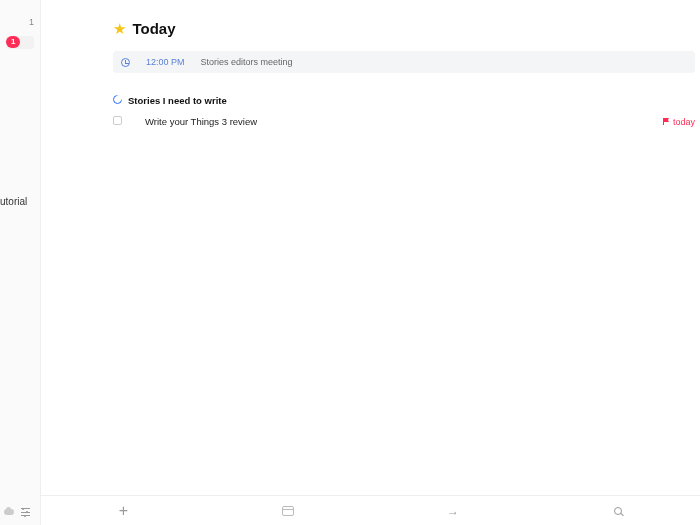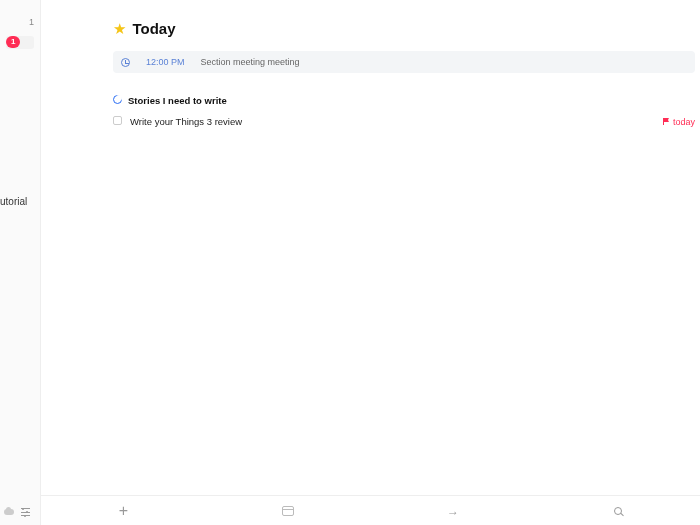--- a/index.html
+++ b/index.html
@@ -19,21 +19,21 @@
   .star { color: #f5c518; font-size: 15px; line-height: 1; }
   .title { font-size: 15px; font-weight: 700; color: #111; }
   .event-bar { background: #f3f5f7; border-radius: 4px; padding: 6px 8px; margin-right: 0; display: flex; align-items: center; gap: 16px; font-size: 9px; width: 582px; }
   .clock-icon { width: 9px; height: 9px; border: 1px solid #5b82d6; border-radius: 50%; position: relative; display: inline-block; }
   .clock-icon::after { content: ""; position: absolute; width: 3px; height: 3px; border-left: 1px solid #5b82d6; border-bottom: 1px solid #5b82d6; top: 1px; left: 3px; }
   .event-time { color: #5b82d6; font-weight: 500; }
   .event-name { color: #666; }
   .section-header { display: flex; gap: 6px; margin-top: 22px; font-size: 9.5px; font-weight: 700; color: #111; }
   .crescent { width: 9px; height: 9px; border-radius: 50%; border: 1.5px solid #2a6df4; position: relative; display: inline-block; }
   .crescent::after { content: ""; position: absolute; right: -1px; top: -1px; width: 6px; height: 6px; background: #fff; border-radius: 50%; }
-  .task-row { display: flex; margin-top: 10px; font-size: 9.5px; color: #222; width: 582px; }
+  .task-row { display: flex; margin-top: 10px; font-size: 9.5px; color: #222; width: 582px; gap: 15px; }
   .checkbox { width: 9px; height: 9px; border: 1px solid #ccc; border-radius: 2px; margin-right: 8px; display: inline-block; flex-shrink: 0; }
   .task-title { flex: 1; }
   .flag-wrap { display: flex; align-items: center; gap: 3px; color: #ff2d55; font-size: 9px; }
   .flag { width: 7px; height: 7px; display: inline-block; position: relative; }
   .flag::before { content: ""; position: absolute; left: 0; top: 0; width: 1px; height: 7px; background: #ff2d55; }
   .flag::after { content: ""; position: absolute; left: 1px; top: 0; width: 5px; height: 4px; background: #ff2d55; clip-path: polygon(0 0, 100% 0, 80% 50%, 100% 100%, 0 100%); }
   .toolbar { position: absolute; bottom: 0; left: 0; right: 0; height: 30px; border-top: 1px solid #eee; display: flex; align-items: center; color: #999; }
   .tb-item { flex: 1; display: flex; align-items: center; justify-content: center; font-size: 14px; }
   .tb-plus { font-size: 16px; font-weight: 300; }
   .cal-glyph { width: 12px; height: 10px; border: 1px solid #bbb; border-radius: 2px; position: relative; }
@@ -83,21 +83,21 @@
 
   <div class="main">
     <div class="title-row">
       <span class="star">★</span>
       <h1 class="title">Today</h1>
     </div>
 
     <div class="event-bar">
       <span class="clock-icon"></span>
       <span class="event-time">12:00 PM</span>
-      <span class="event-name">Section meeting meeting</span>
+      <span class="event-name">Stories editors meeting</span>
     </div>
 
     <div class="section-header">
       <span class="crescent"></span>
       <span>Stories I need to write</span>
     </div>
 
     <div class="task-row">
       <span class="checkbox"></span>
       <span class="task-title">Write your Things 3 review</span>

